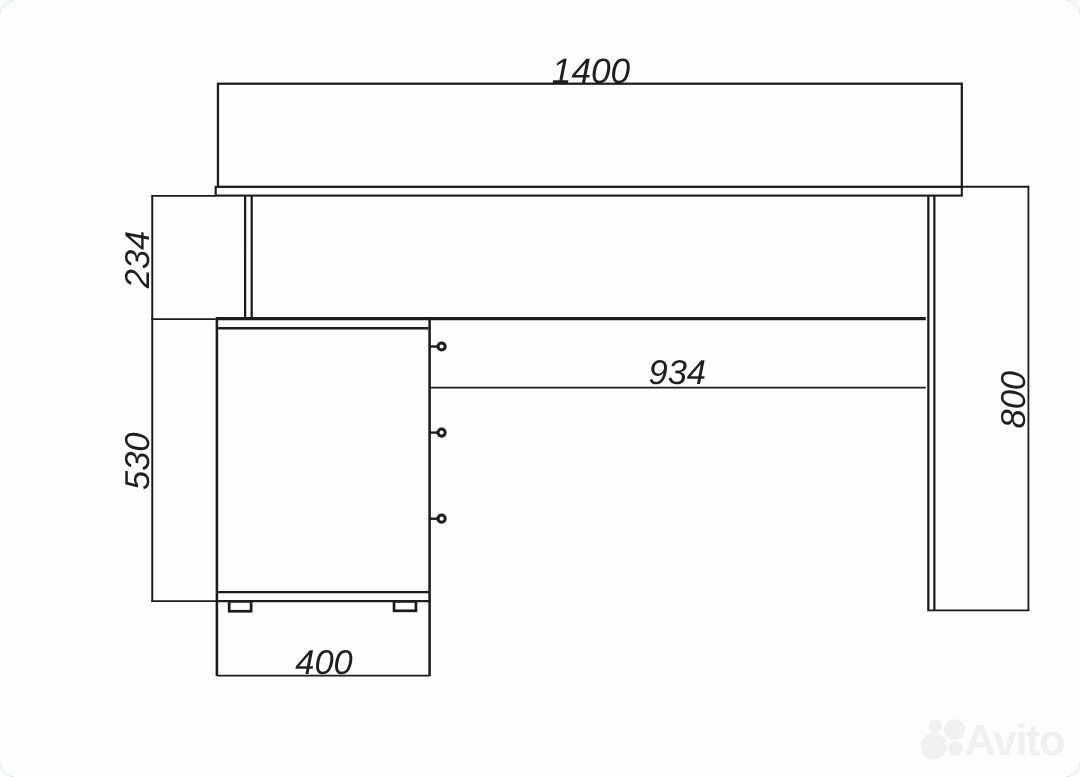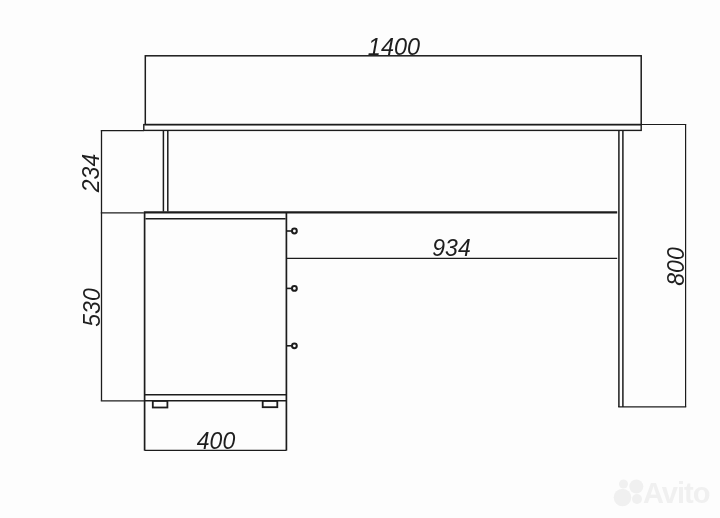--- a/index.html
+++ b/index.html
@@ -1,16 +1,16 @@
 <!DOCTYPE html>
 <html><head>
 <meta charset="utf-8">
 <style>
   html,body{margin:0;padding:0;background:#ffffff;}
-  .page{width:720px;height:518px;position:relative;overflow:hidden;background:#22c55e;}
+  .page{width:720px;height:518px;position:relative;overflow:hidden;background:#22c55e;border-radius:10px;}
   svg{display:block;}
   text{font-family:"Liberation Sans", sans-serif;font-style:italic;fill:#1e1e1e;}
 </style>
 </head>
 <body>
 <div class="page">
 <svg width="720" height="518" viewBox="0 0 720 518">
 
   <rect x="0" y="0" width="720" height="518" fill="#fdfdfd"></rect>
 

